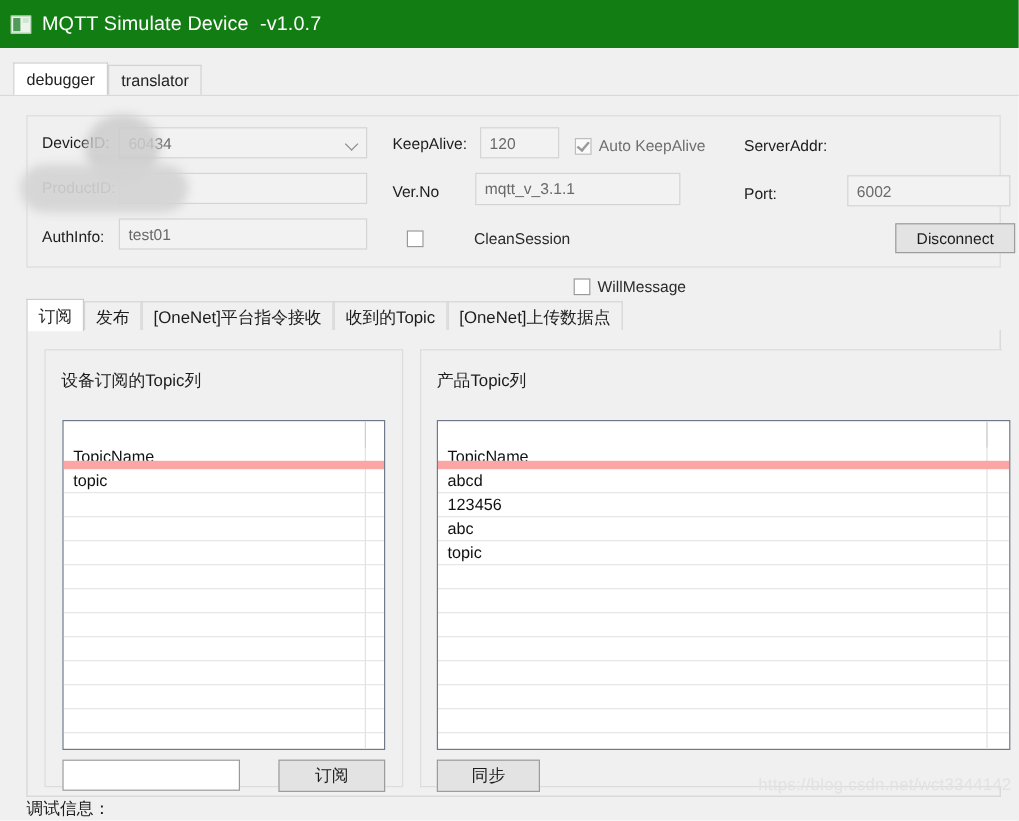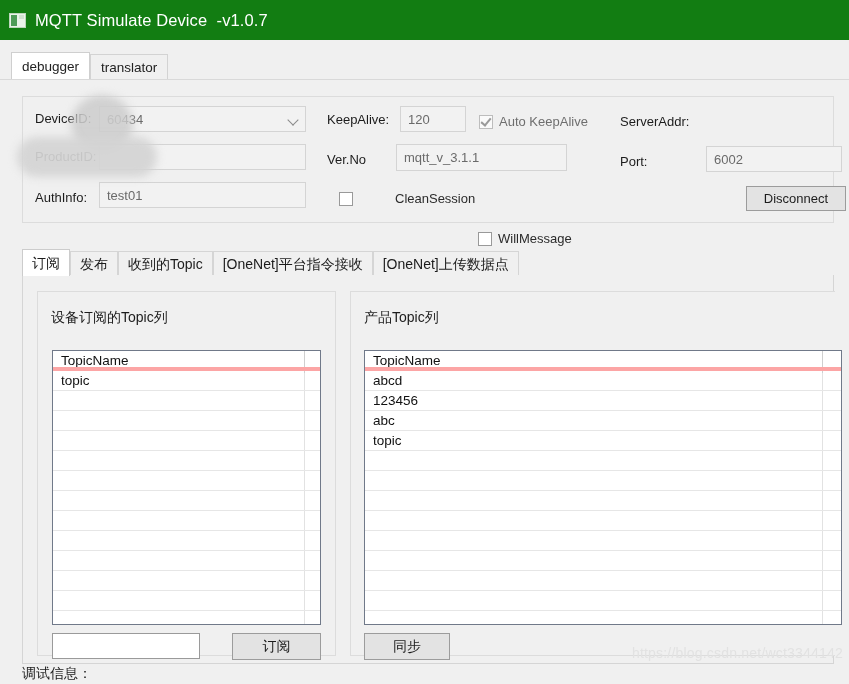--- a/index.html
+++ b/index.html
@@ -287,21 +287,21 @@
     height: 20px;
     line-height: 20px;
     box-sizing: border-box;
     border-bottom: 1px solid #e6e6e6;
     font-size: 13.5px;
     color: #111;
     padding-left: 8px;
     white-space: nowrap;
     overflow: hidden;
   }
-  .grow.head { border-bottom: 4px solid #fca5a5; }
+  .grow.head { border-bottom: 7px solid #fca5a5; margin-top: 20px; }
   .grow.empty { color: transparent; }
   .col-sep {
     position: absolute;
     top: 0; bottom: 0;
     width: 1px;
     background: #e2e2e2;
   }
   .col-sep-head {
     position: absolute;
     top: 0;
@@ -383,22 +383,22 @@
     <span class="lbl" style="left:597px; top:57px;">Port:</span>
     <input class="tbox" style="left: 683px; top: 49px; width: 136px; height: 26px;" value="6002">
 
     <button class="btn" style="left:723px; top:89px; width:100px; height:25px;">Disconnect</button>
   </div>
 
   <div class="innertabs">
     <div class="innertabs-strip">
       <div class="itab active">订阅</div>
       <div class="itab">发布</div>
+      <div class="itab">[OneNet]平台指令接收</div>
       <div class="itab">收到的Topic</div>
-      <div class="itab">[OneNet]平台指令接收</div>
       <div class="itab">[OneNet]上传数据点</div>
     </div>
   </div>
 
   <div class="innercontent">
 
     <div class="group" style="left:14px; top:16px; width:299px; height:365px;">
       <span class="group-title" style="left:13px; top:17px;">设备订阅的Topic列</span>
 
       <div class="grid" style="left:14px; top:58px; width:269px; height:275px;">

